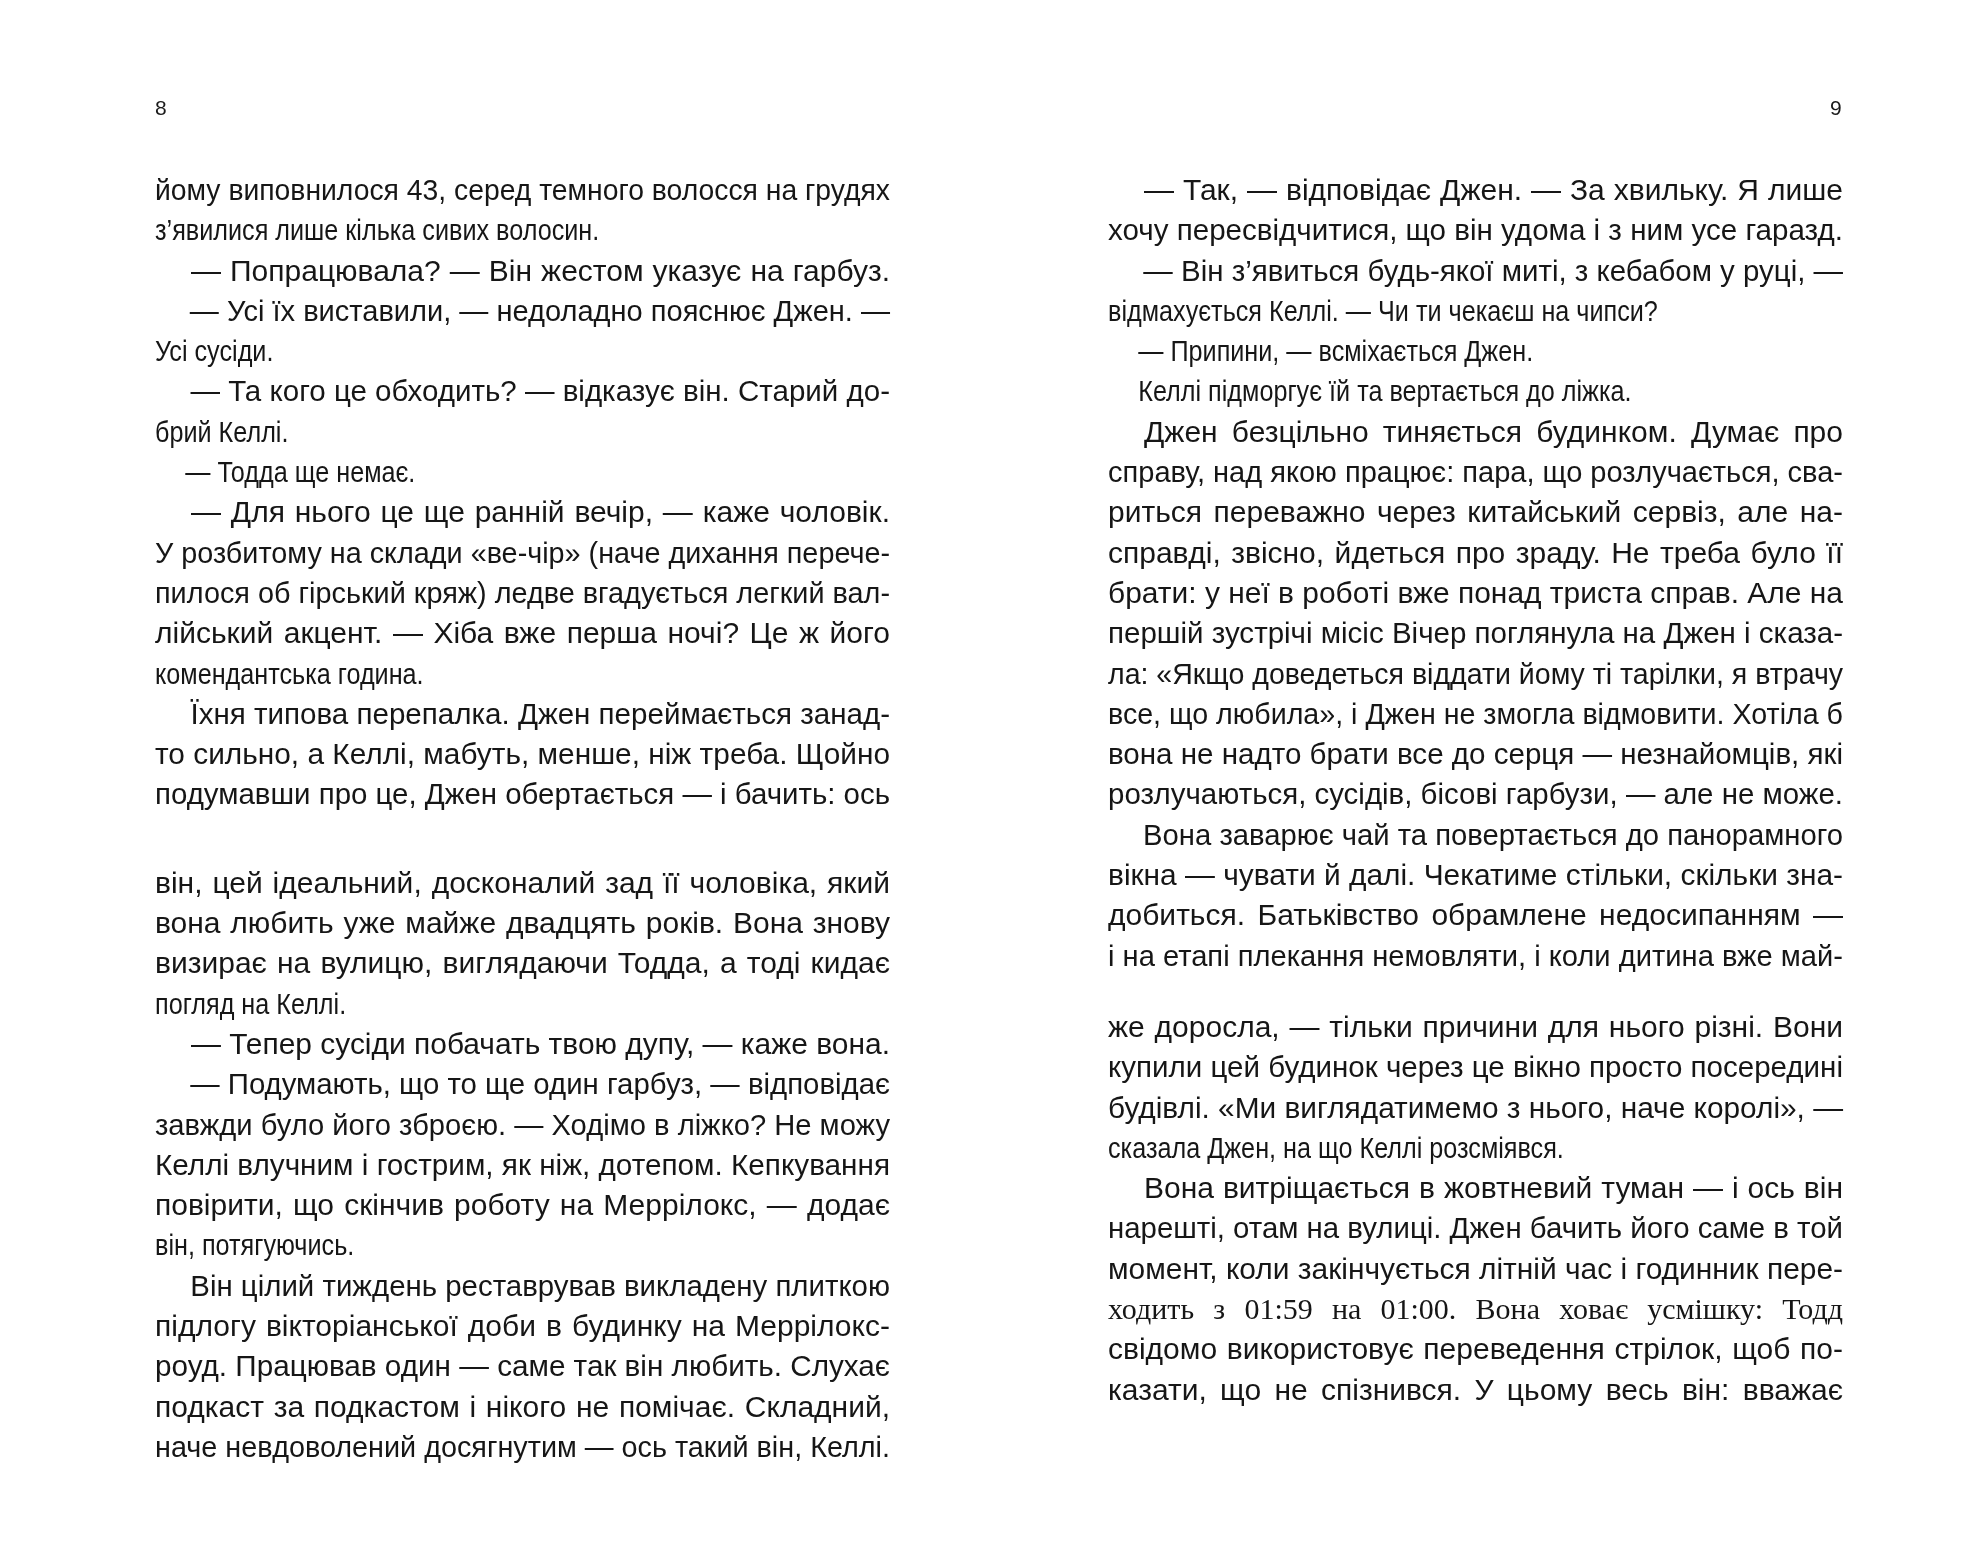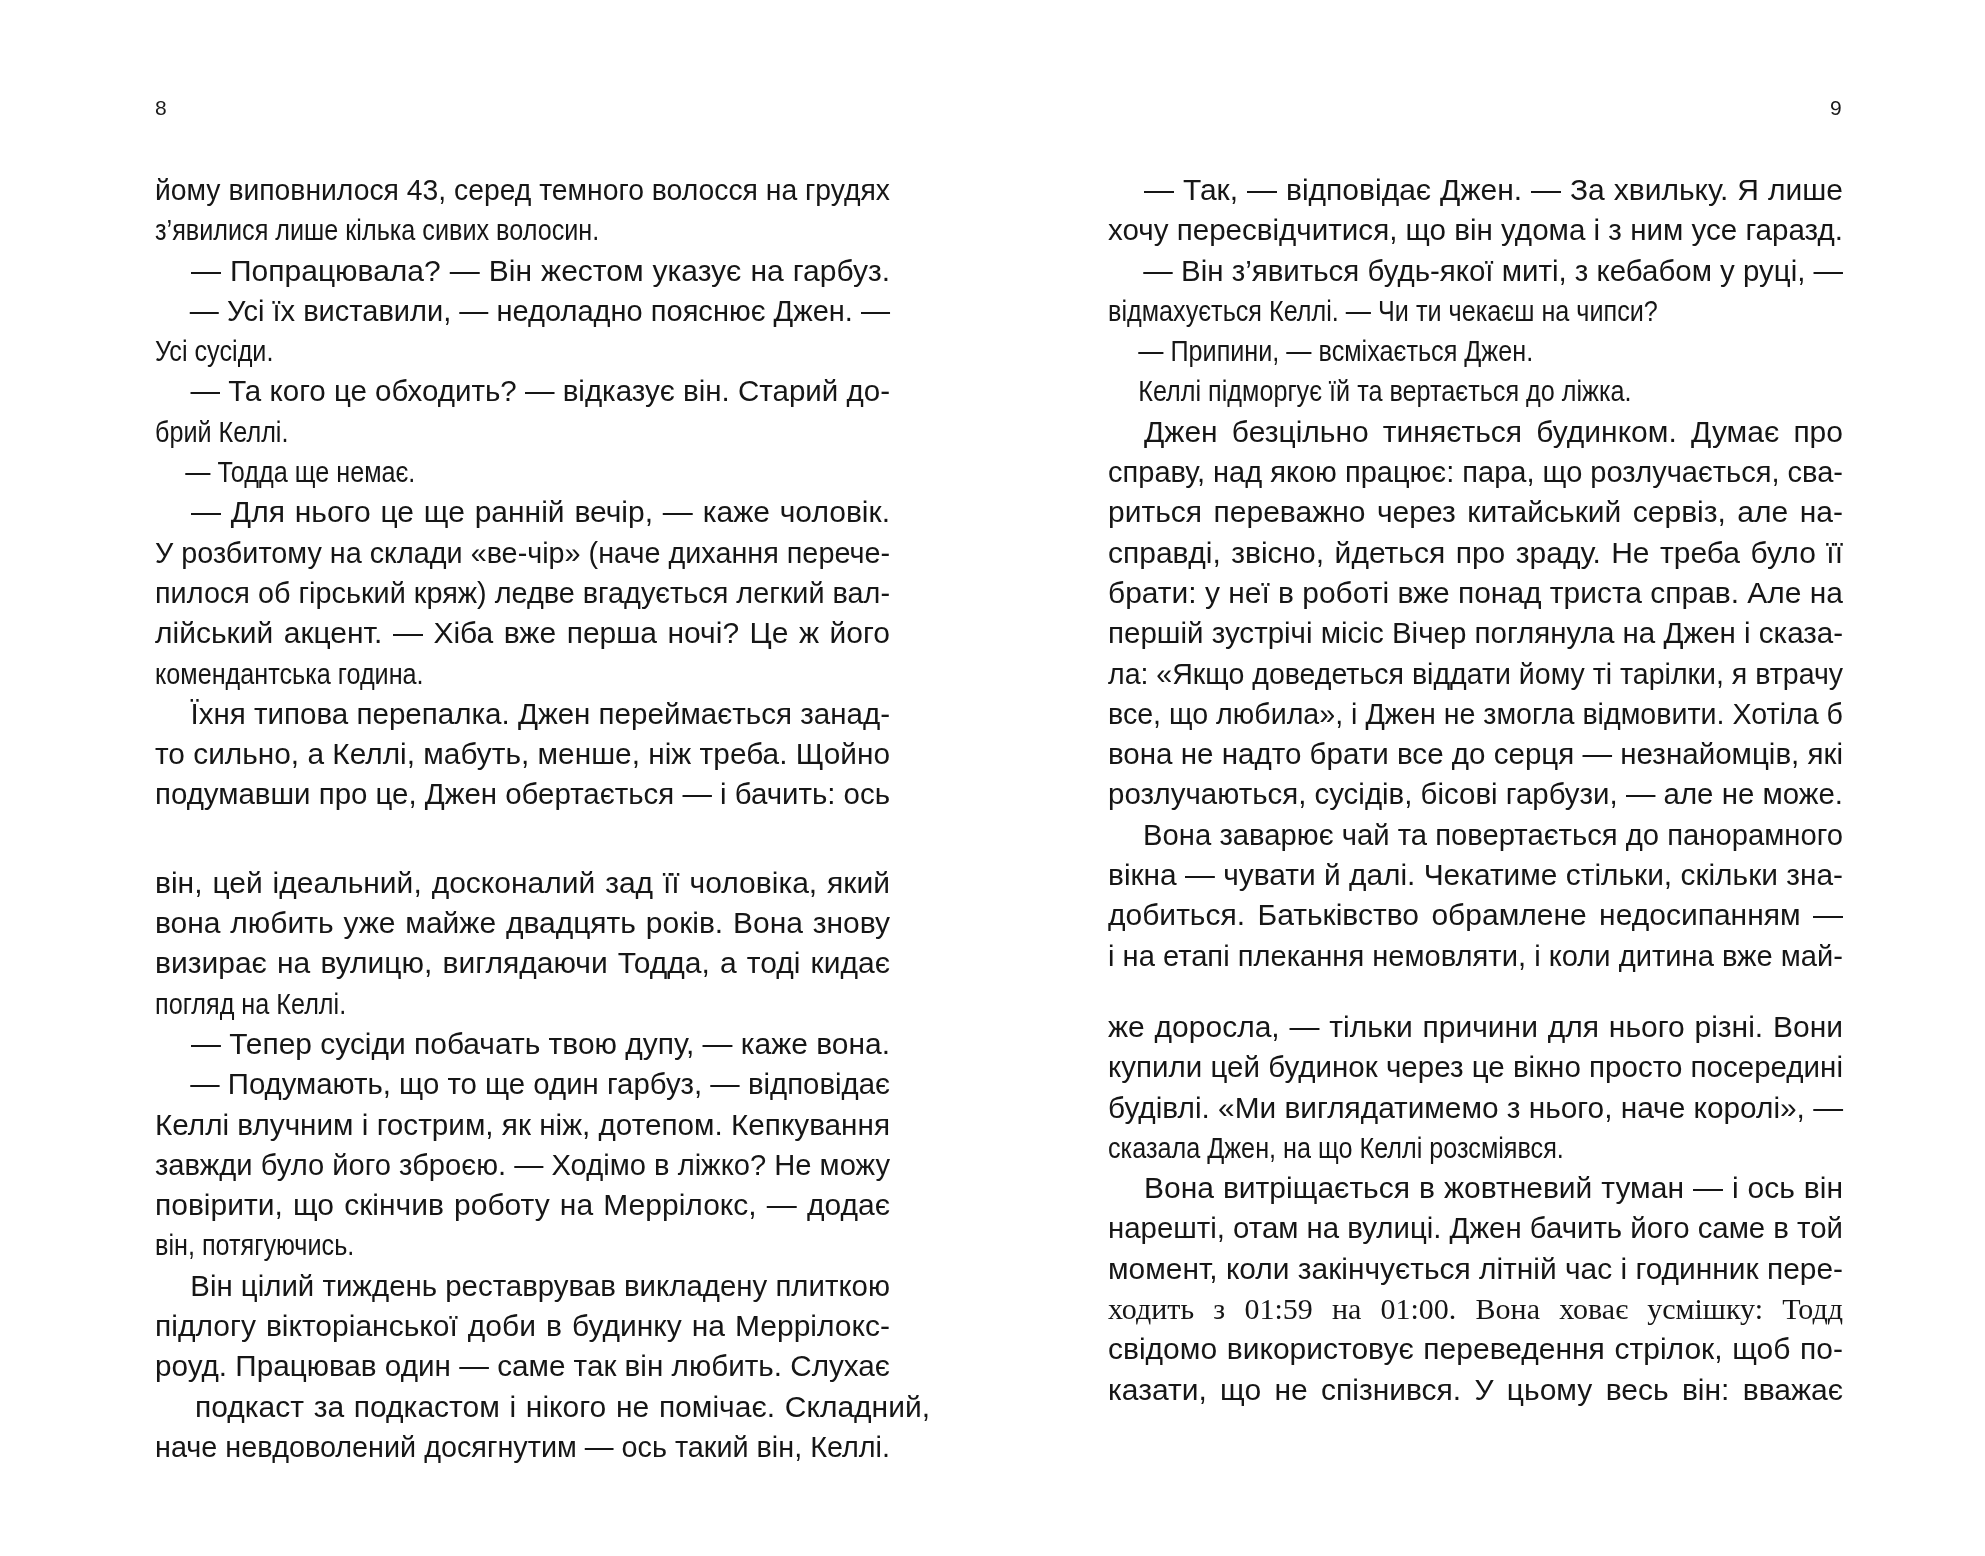--- a/index.html
+++ b/index.html
@@ -91,42 +91,42 @@
       <div class="line last">
         <span class="txt" style="width: 875px; white-space: nowrap; transform: scaleX(0.84);">погляд на Келлі.</span>
       </div>
       <div class="line indent">
         <span class="txt" style="width: 736.391px; white-space: normal; transform: scaleX(0.9981);">— Тепер сусіди побачать твою дупу, — каже вона.</span>
       </div>
       <div class="line indent">
         <span class="txt" style="width: 750.703px; white-space: normal; transform: scaleX(0.9791);">— Подумають, що то ще один гарбуз, — відповідає</span>
       </div>
       <div class="line">
+        <span class="txt" style="width: 756.219px; white-space: normal; transform: scaleX(0.9719);">завжди було його зброєю. — Ходімо в ліжко? Не можу</span>
+      </div>
+      <div class="line">
         <span class="txt" style="width: 742.344px; white-space: normal; transform: scaleX(0.9901);">Келлі влучним і гострим, як ніж, дотепом. Кепкування</span>
       </div>
       <div class="line">
-        <span class="txt" style="width: 756.219px; white-space: normal; transform: scaleX(0.9719);">завжди було його зброєю. — Ходімо в ліжко? Не можу</span>
-      </div>
-      <div class="line">
         <span class="txt" style="width: 735px; white-space: normal; transform: scaleX(1);">повірити, що скінчив роботу на Меррілокс, — додає</span>
       </div>
       <div class="line last">
         <span class="txt" style="width: 875px; white-space: nowrap; transform: scaleX(0.84);">він, потягуючись.</span>
       </div>
       <div class="line indent">
         <span class="txt" style="width: 749.703px; white-space: normal; transform: scaleX(0.9804);">Він цілий тиждень реставрував викладену плиткою</span>
       </div>
       <div class="line">
         <span class="txt" style="width: 735px; white-space: normal; transform: scaleX(1);">підлогу вікторіанської доби в будинку на Меррілокс-</span>
       </div>
       <div class="line">
         <span class="txt" style="width: 743.109px; white-space: normal; transform: scaleX(0.9891);">роуд. Працював один — саме так він любить. Слухає</span>
       </div>
       <div class="line">
-        <span class="txt" style="width: 735px; white-space: normal; transform: scaleX(1); margin-left: 40px;">подкаст за подкастом і нікого не помічає. Складний,</span>
+        <span class="txt" style="width: 735px; white-space: normal; transform: scaleX(1);">подкаст за подкастом і нікого не помічає. Складний,</span>
       </div>
       <div class="line">
         <span class="txt" style="width: 765.984px; white-space: normal; transform: scaleX(0.9595);">наче невдоволений досягнутим — ось такий він, Келлі.</span>
       </div>
     </div>
   <div class="column col-right" id="col-right">
       <div class="line indent">
         <span class="txt" style="width: 735px; white-space: normal; transform: scaleX(1);">— Так, — відповідає Джен. — За хвильку. Я лише</span>
       </div>
       <div class="line">

